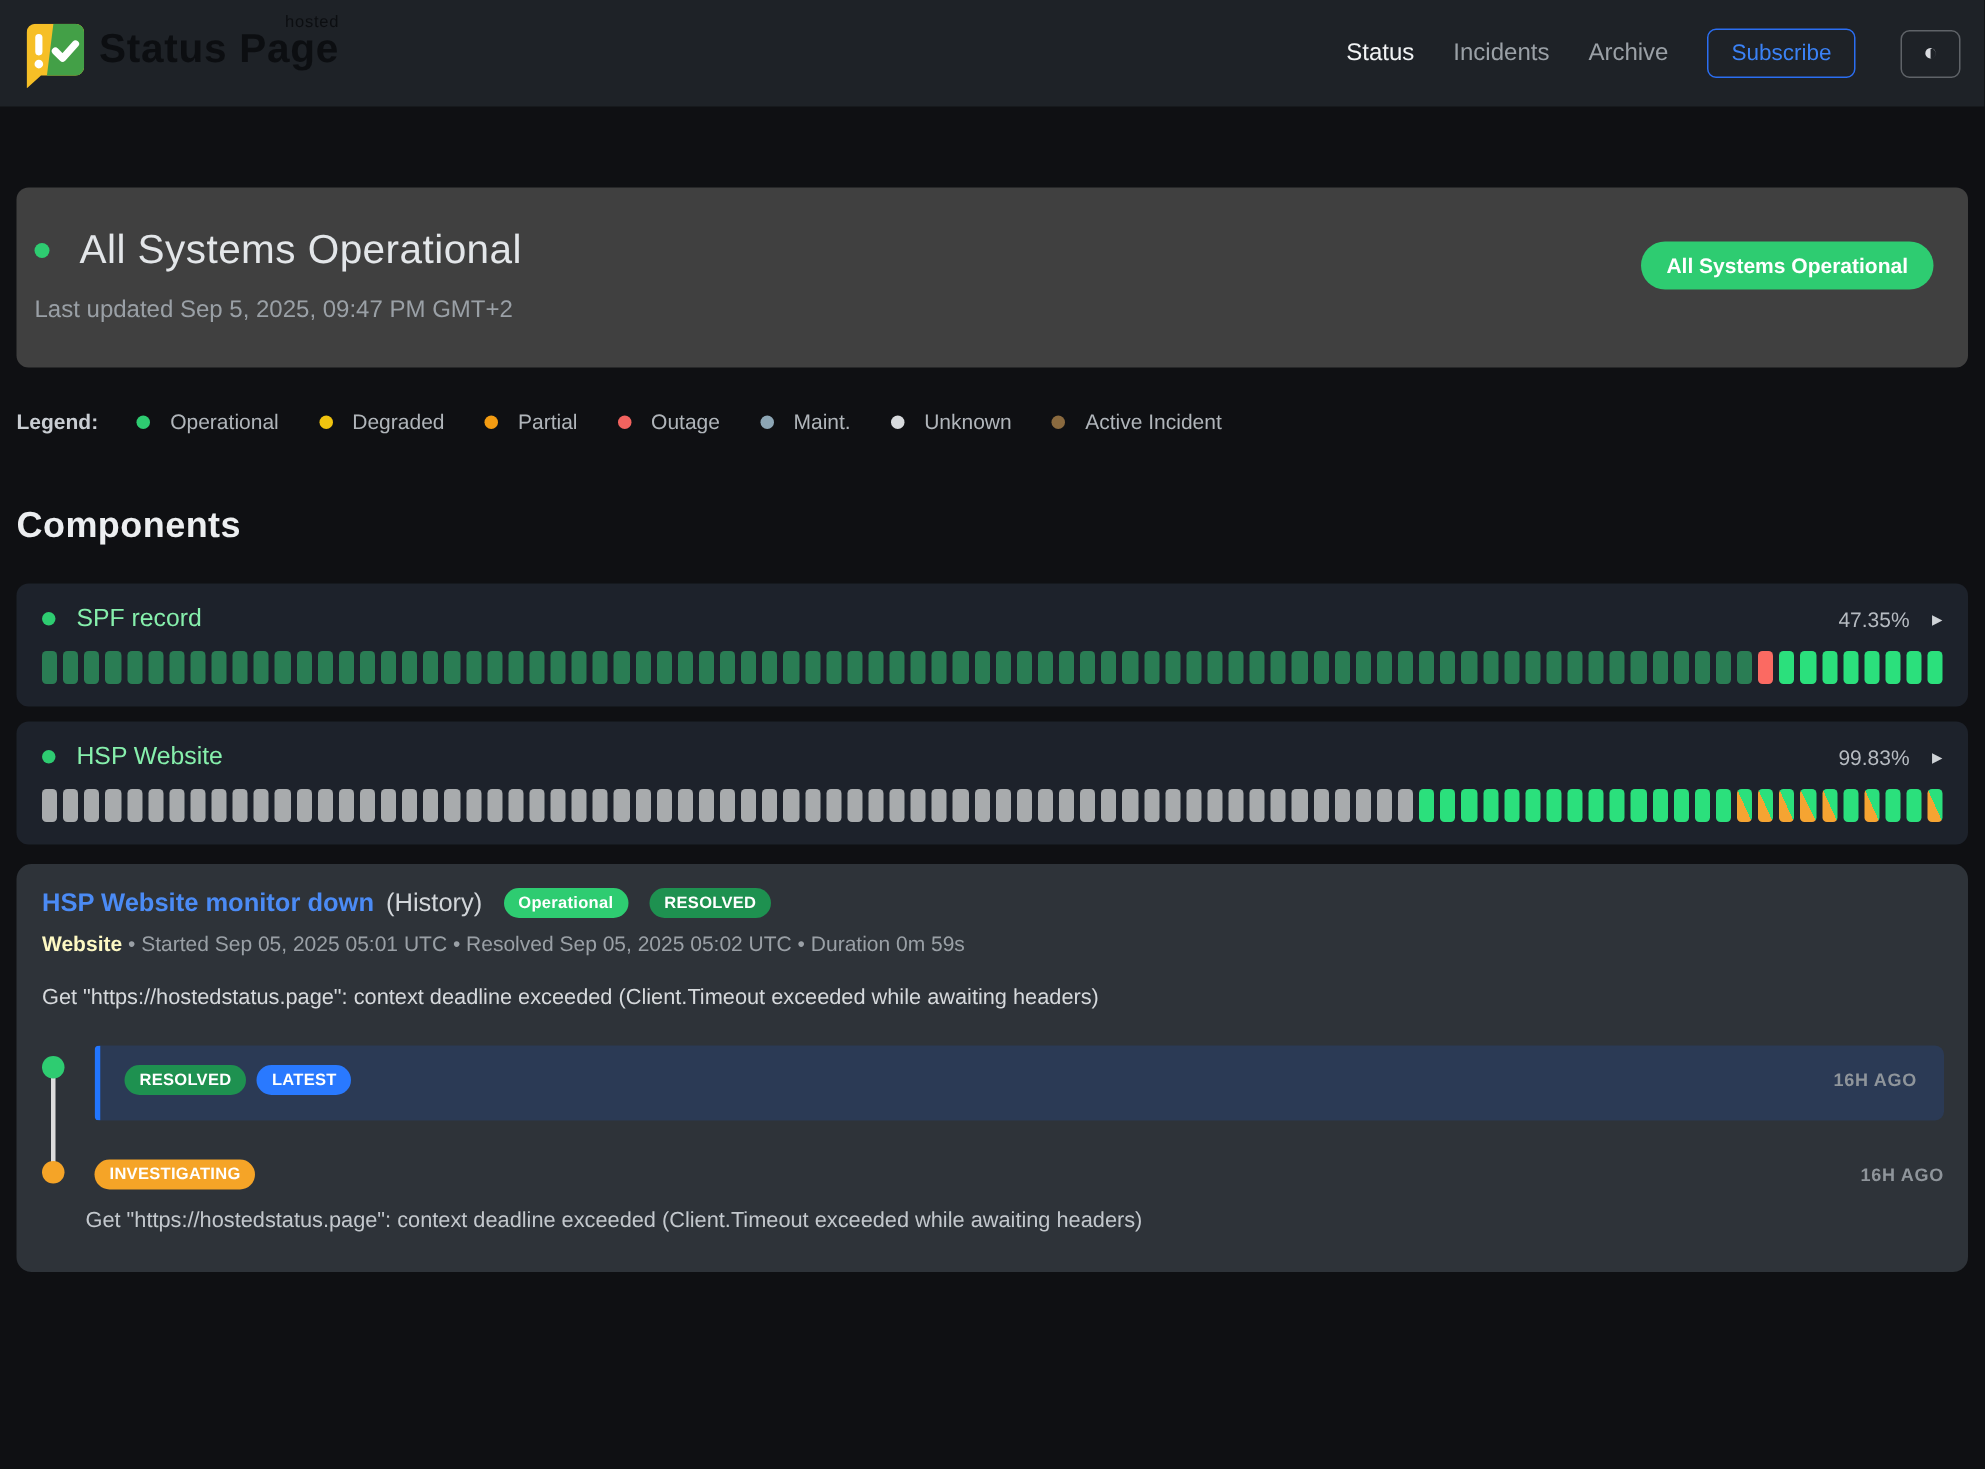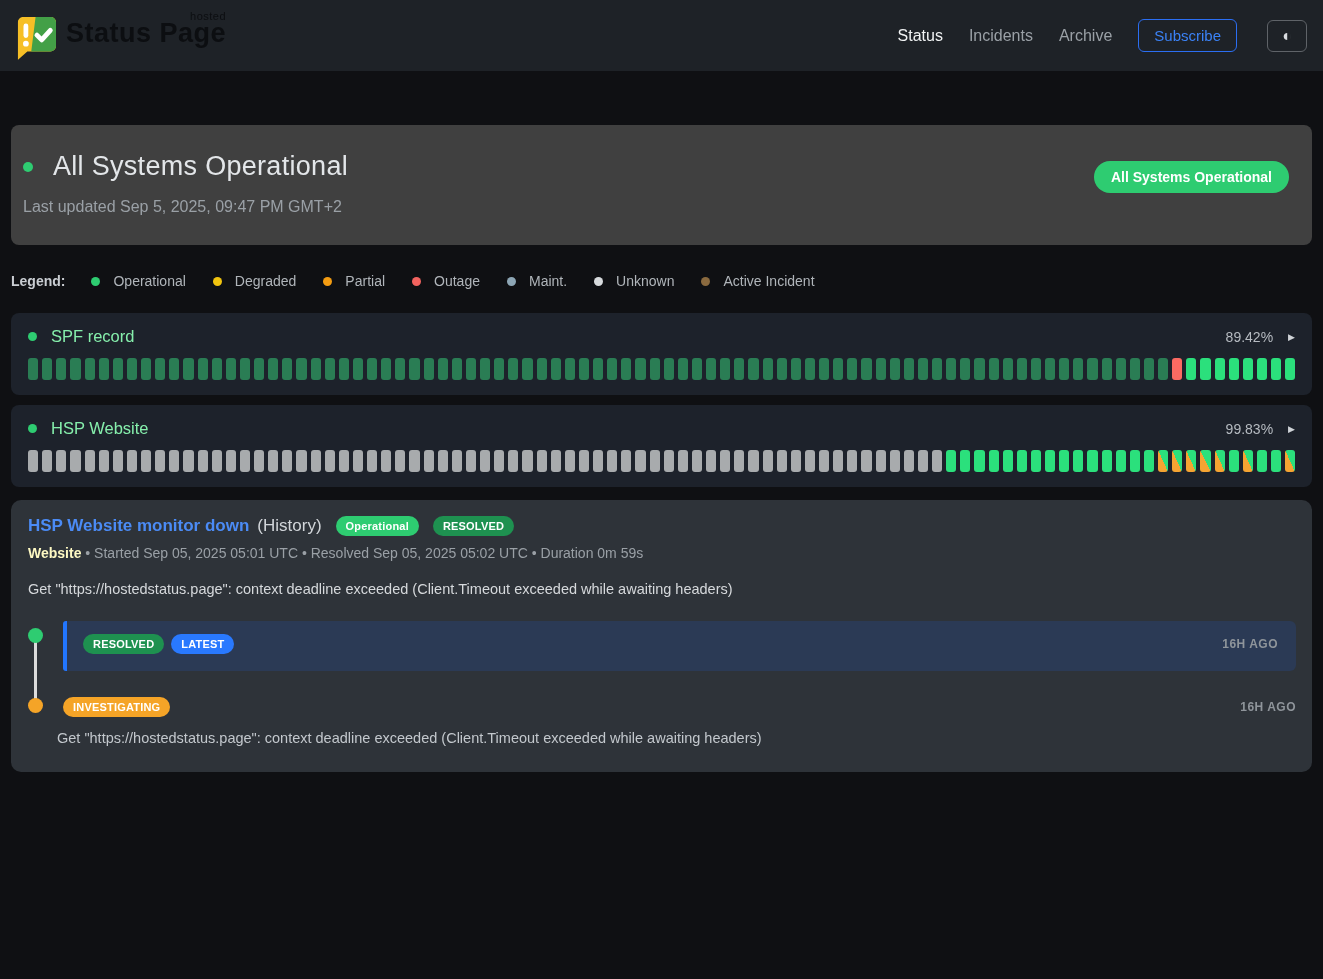--- a/index.html
+++ b/index.html
@@ -183,27 +183,28 @@
     <span class="legend-item">
       <span class="dot dot-9" style="background: rgb(215, 218, 221);"></span>
       <span>Unknown</span>
     </span>
     <span class="legend-item">
       <span class="dot dot-9" style="background: rgb(138, 106, 63);"></span>
       <span>Active Incident</span>
     </span>
   </div>
 
+  <h2 class="section-heading components-heading">Components</h2>
 
   <div class="component-card">
     <div class="component-head">
       <span class="dot dot-9" style="background: rgb(46, 204, 113);"></span>
       <span class="component-name">SPF record</span>
       <span class="component-right">
-        <span class="component-uptime">89.42%</span>
+        <span class="component-uptime">47.35%</span>
         <span class="expand-arrow">▶</span>
       </span>
     </div>
     <div class="bars">
         <div class="bar" style="background: rgb(42, 125, 84);"></div>
         <div class="bar" style="background: rgb(42, 125, 84);"></div>
         <div class="bar" style="background: rgb(42, 125, 84);"></div>
         <div class="bar" style="background: rgb(42, 125, 84);"></div>
         <div class="bar" style="background: rgb(42, 125, 84);"></div>
         <div class="bar" style="background: rgb(42, 125, 84);"></div>

